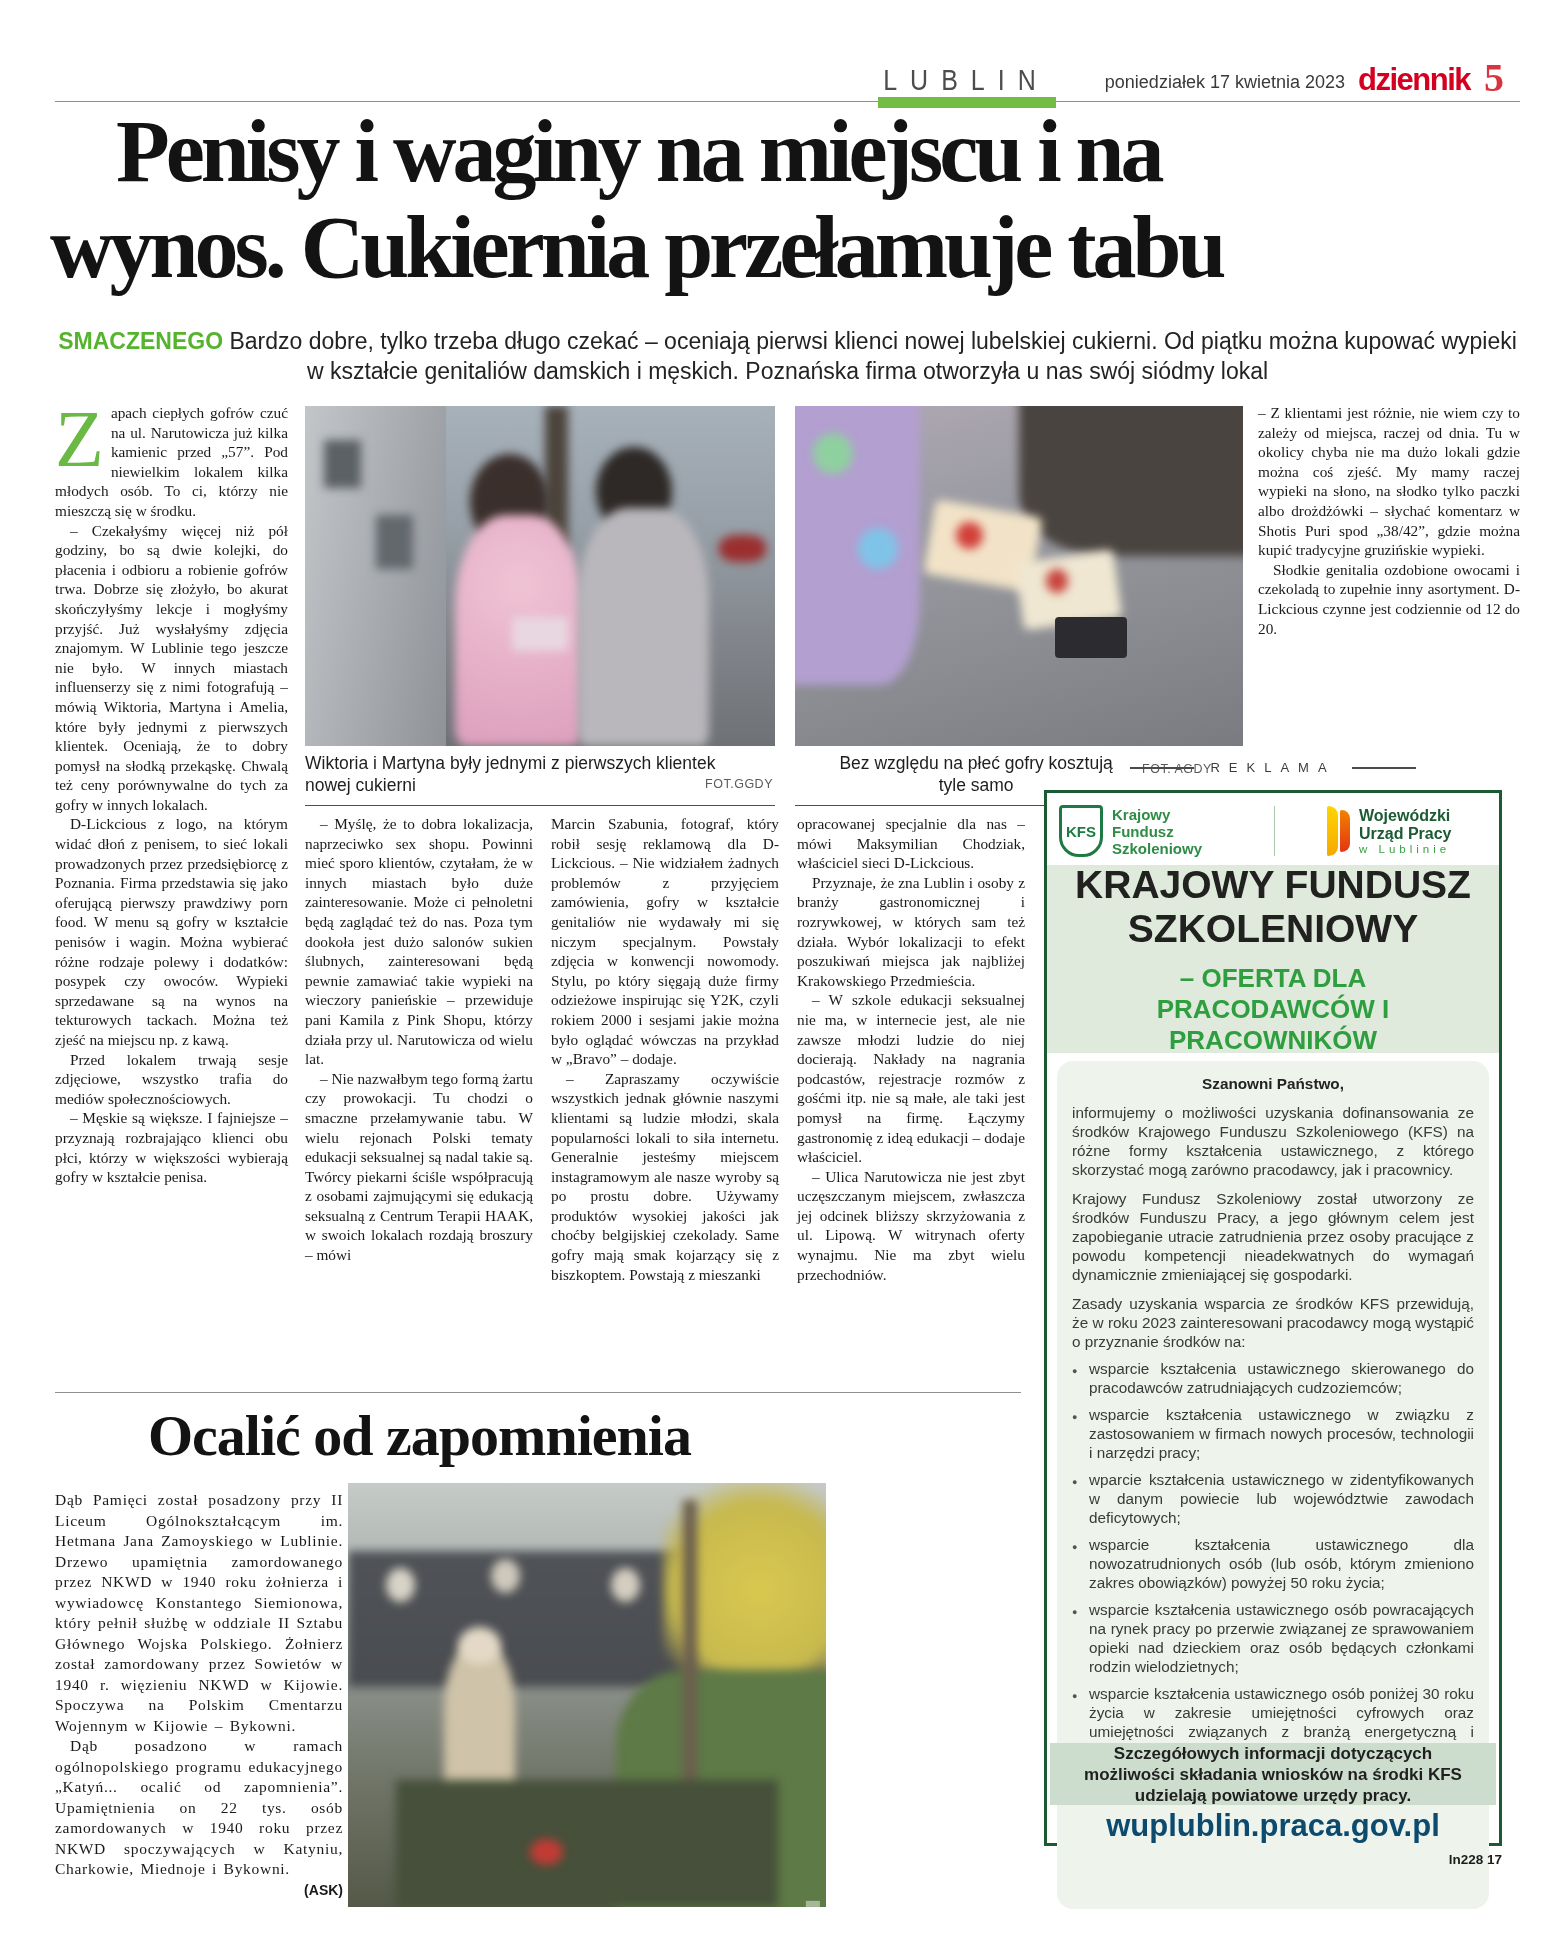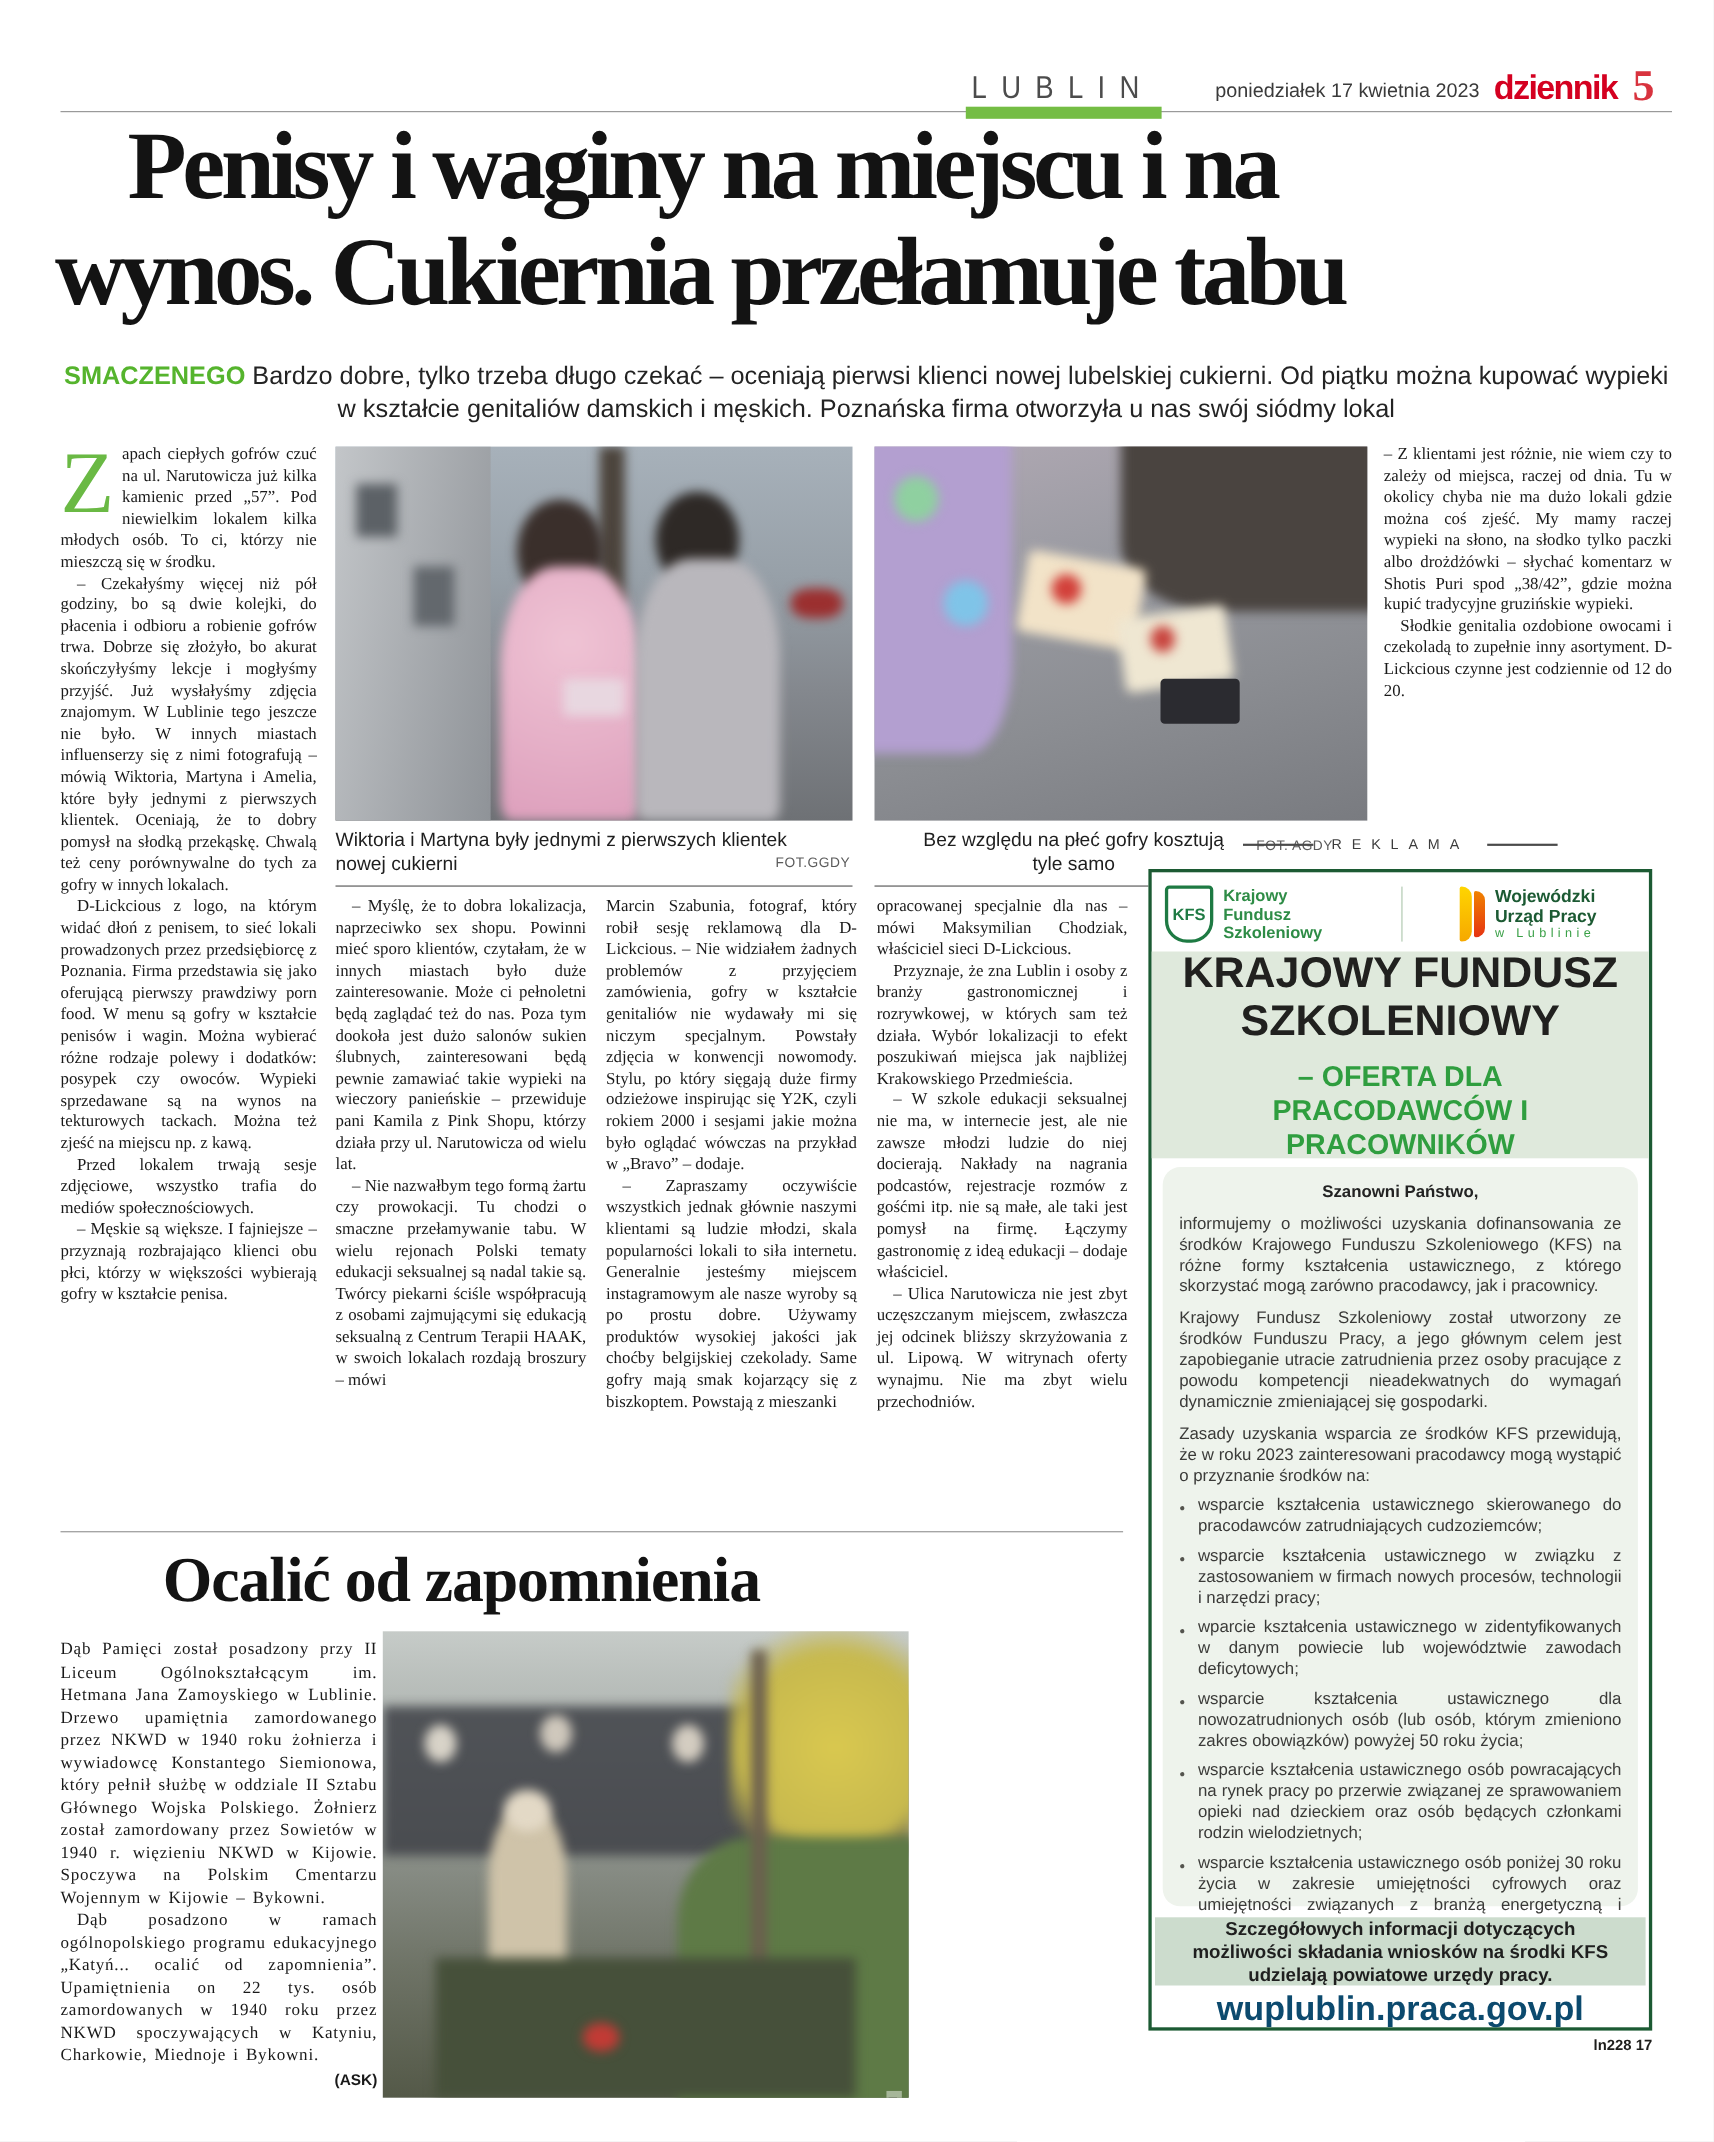--- a/index.html
+++ b/index.html
@@ -81,21 +81,21 @@
   .wup-bar1{width:11px;height:50px;background:linear-gradient(180deg,#ffd500,#f6a800);border-radius:2px 10px 10px 2px;}
   .wup-bar2{width:10px;height:42px;margin-top:4px;background:linear-gradient(180deg,#f08300,#e63312);border-radius:2px 10px 10px 2px;}
   .wup-name{font-weight:bold;font-size:16px;line-height:18px;color:#1c5a33;}
   .wup-city{font-weight:normal;font-size:11.5px;letter-spacing:4px;color:#3aa047;}
 
   .ad-titleband{position:absolute;top:72px;left:0;right:0;height:188px;background:#dfe9dc;
                 display:flex;flex-direction:column;align-items:center;justify-content:center;}
   .ad-title{font-weight:bold;font-size:39px;line-height:44px;color:#21211f;text-align:center;width:400px;}
   .ad-subtitle{font-weight:bold;font-size:26px;line-height:31px;color:#2f9e3f;text-align:center;width:390px;margin-top:12px;}
 
-  .ad-body{position:absolute;top:268px;left:10px;right:10px;height:672px;background:#eef3ec;
+  .ad-body{position:absolute;top:268px;left:10px;right:10px;height:848px;background:#eef3ec;
            border-radius:16px;padding:13px 15px;box-sizing:border-box;font-size:15.3px;
            line-height:19px;color:#3a3a38;text-align:justify;}
   .ad-salut{text-align:center;font-weight:bold;color:#232323;margin:0 0 8px 0;}
   .ad-body p{margin:0 0 10px 0;}
   .ad-body ul{margin:0;padding:0;list-style:none;}
   .ad-body li{position:relative;padding-left:17px;margin-top:8px;}
   .ad-body li::before{content:"●";position:absolute;left:0;top:3px;font-size:9px;color:#54544e;}
 
   .ad-info{position:absolute;top:950px;left:3px;right:3px;height:62px;background:#ccdccd;
            display:flex;align-items:center;justify-content:center;text-align:center;

